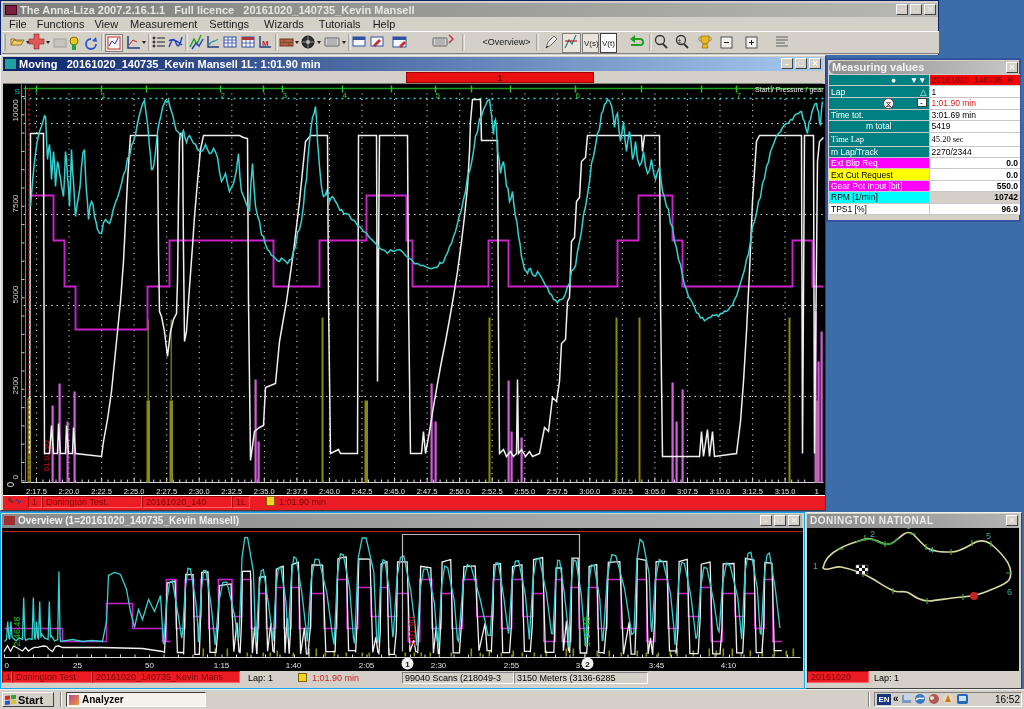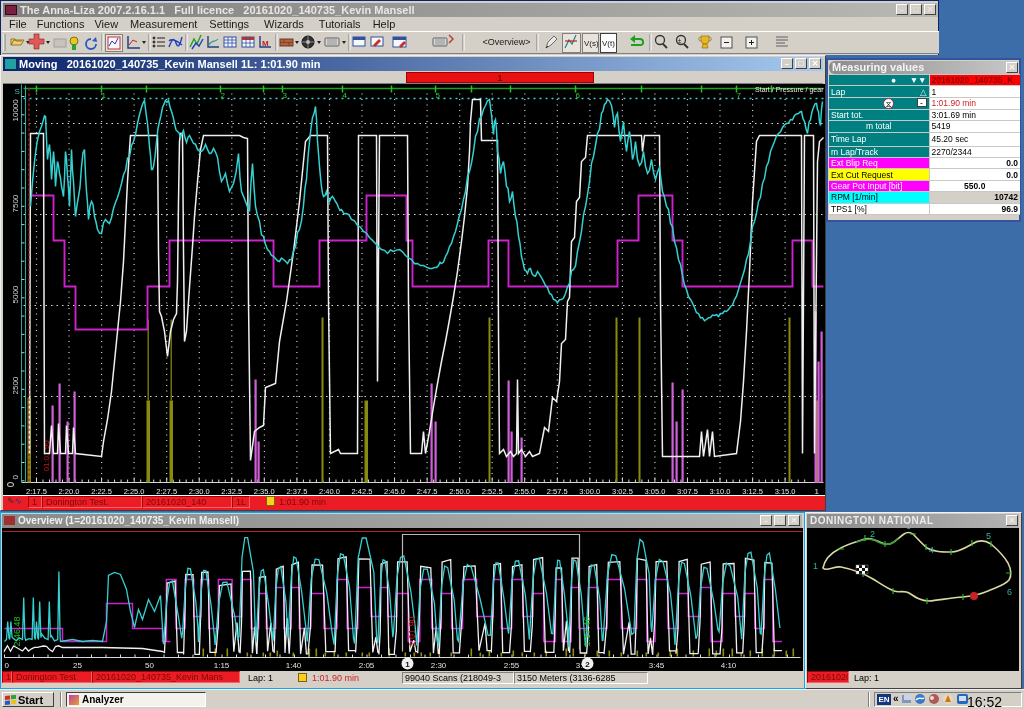--- a/index.html
+++ b/index.html
@@ -220,46 +220,46 @@
         </tr>
 <tr style="height:11.4px;">
           <td style="background:#008080;color:#fff;border:1px solid #c8c8c8;border-left:none;padding:0 2px;width:100px;overflow:hidden;white-space:nowrap;"><span style="float:right;color:#d0f0f0;">△</span>Lap</td>
           <td style="background:#fff;color:#000;border:1px solid #c8c8c8;border-right:none;padding:0 2px;overflow:hidden;white-space:nowrap;">1</td>
         </tr>
 <tr style="height:11.4px;">
           <td style="background:#008080;color:#fff;border:1px solid #c8c8c8;border-left:none;padding:0 2px;width:100px;overflow:hidden;white-space:nowrap;"><span style="margin-left:52px;display:inline-block;width:11px;height:11px;background:#fff;border-radius:50%;border:1px solid #803050;color:#000;font-size:8px;line-height:11px;text-align:center;">⧖</span><span style="float:right;background:#fff;border:1px solid #404040;width:10px;height:9px;line-height:8px;text-align:center;color:#000;">-</span></td>
           <td style="background:#fff;color:#d02020;border:1px solid #c8c8c8;border-right:none;padding:0 2px;overflow:hidden;white-space:nowrap;">1:01.90 min</td>
         </tr>
 <tr style="height:11.4px;">
-          <td style="background:#008080;color:#fff;border:1px solid #c8c8c8;border-left:none;padding:0 2px;width:100px;overflow:hidden;white-space:nowrap;">Start tot.</td>
+          <td style="background:#008080;color:#fff;border:1px solid #c8c8c8;border-left:none;padding:0 2px;width:100px;overflow:hidden;white-space:nowrap;">Time tot.</td>
           <td style="background:#fff;color:#000;border:1px solid #c8c8c8;border-right:none;padding:0 2px;overflow:hidden;white-space:nowrap;">3:01.69 min</td>
         </tr>
 <tr style="height:11.4px;">
           <td style="background:#008080;color:#fff;border:1px solid #c8c8c8;border-left:none;padding:0 2px;width:100px;overflow:hidden;white-space:nowrap;text-align:center;">m total</td>
           <td style="background:#fff;color:#000;border:1px solid #c8c8c8;border-right:none;padding:0 2px;overflow:hidden;white-space:nowrap;">5419</td>
         </tr>
-<tr style="height:14px;">
+<tr style="height:14px;font-family:Liberation Serif, serif;">
           <td style="background:#008080;color:#fff;border:1px solid #c8c8c8;border-left:none;padding:0 2px;width:100px;overflow:hidden;white-space:nowrap;">Time Lap</td>
           <td style="background:#fff;color:#000;border:1px solid #c8c8c8;border-right:none;padding:0 2px;overflow:hidden;white-space:nowrap;">45.20 sec</td>
         </tr>
 <tr style="height:11.4px;">
           <td style="background:#008080;color:#fff;border:1px solid #c8c8c8;border-left:none;padding:0 2px;width:100px;overflow:hidden;white-space:nowrap;">m Lap/Track</td>
           <td style="background:#fff;color:#000;border:1px solid #c8c8c8;border-right:none;padding:0 2px;overflow:hidden;white-space:nowrap;">2270/2344</td>
         </tr>
 <tr style="height:11.4px;">
           <td style="background:#ff00ff;color:#fff;border:1px solid #c8c8c8;border-left:none;padding:0 2px;width:100px;overflow:hidden;white-space:nowrap;">Ext Blip Req</td>
           <td style="background:#fff;color:#000;text-align:right;font-weight:bold;border:1px solid #c8c8c8;border-right:none;padding:0 2px;overflow:hidden;white-space:nowrap;">0.0</td>
         </tr>
 <tr style="height:11.4px;">
           <td style="background:#ffff00;color:#000;border:1px solid #c8c8c8;border-left:none;padding:0 2px;width:100px;overflow:hidden;white-space:nowrap;">Ext Cut Request</td>
           <td style="background:#fff;color:#000;text-align:right;font-weight:bold;border:1px solid #c8c8c8;border-right:none;padding:0 2px;overflow:hidden;white-space:nowrap;">0.0</td>
         </tr>
 <tr style="height:11.4px;">
           <td style="background:#ff00ff;color:#fff;border:1px solid #c8c8c8;border-left:none;padding:0 2px;width:100px;overflow:hidden;white-space:nowrap;">Gear Pot Input [bit]</td>
-          <td style="background:#fff;color:#000;text-align:center;font-weight:bold;border:1px solid #c8c8c8;border-right:none;padding:0 2px;overflow:hidden;white-space:nowrap;">550.0</td>
+          <td style="background:#fff;color:#000;text-align:right;font-weight:bold;border:1px solid #c8c8c8;border-right:none;padding:0 2px;overflow:hidden;white-space:nowrap;">550.0</td>
         </tr>
 <tr style="height:11.4px;">
           <td style="background:#00ffff;color:#000;border:1px solid #c8c8c8;border-left:none;padding:0 2px;width:100px;overflow:hidden;white-space:nowrap;">RPM [1/min]</td>
           <td style="background:#d4d0c8;color:#000;text-align:right;font-weight:bold;border:1px solid #c8c8c8;border-right:none;padding:0 2px;overflow:hidden;white-space:nowrap;">10742</td>
         </tr>
 <tr style="height:11.4px;">
           <td style="background:#fff;color:#000;border:1px solid #c8c8c8;border-left:none;padding:0 2px;width:100px;overflow:hidden;white-space:nowrap;">TPS1 [%]</td>
           <td style="background:#fff;color:#000;text-align:right;font-weight:bold;border:1px solid #c8c8c8;border-right:none;padding:0 2px;overflow:hidden;white-space:nowrap;">96.9</td>
         </tr>
 </tbody>
@@ -376,21 +376,21 @@
           <rect x="861" y="567" width="3" height="3" fill="#101010"></rect>
           <rect x="861" y="570" width="3" height="3" fill="#ffffff"></rect>
           <rect x="864" y="564" width="3" height="3" fill="#101010"></rect>
           <rect x="864" y="567" width="3" height="3" fill="#ffffff"></rect>
           <rect x="864" y="570" width="3" height="3" fill="#101010"></rect>
           <rect x="855" y="564" width="12" height="9" fill="none" stroke="#808080" stroke-width="0.5"></rect>
         </g>
         <circle cx="973" cy="595" r="4" fill="#c42424"></circle>
 </svg>
     </div>
-<div class="abs" style="left:1px;top:158px;width:212px;height:16px;background:#d4d0c8;font-size:9px;line-height:14px;"><span class="statcell" style="background:#ec1c24;width:42px;">20161020</span><span style="display:inline-block;width:60px;color:#000;padding-left:5px;vertical-align:top;">Lap: 1</span></div>
+<div class="abs" style="left:1px;top:158px;width:212px;height:16px;background:#d4d0c8;font-size:9px;line-height:14px;"><span class="statcell" style="background:#ec1c24;width:62px;">20161020</span><span style="display:inline-block;width:60px;color:#000;padding-left:5px;vertical-align:top;">Lap: 1</span></div>
 </div>
 <div class="abs" style="left:0;top:689px;width:1024px;height:22px;background:#d4d0c8;border-top:1px solid #f0f0f0;">
 <div class="abs btn3" style="left:2px;top:2px;width:52px;height:15px;font-size:11px;font-weight:bold;line-height:14px;text-align:left;"><svg width="12" height="11" style="vertical-align:-2px;margin:0 1px 0 2px;">
         <rect x="0" y="1" width="5" height="4" fill="#d03020" transform="skewY(-6)"></rect>
         <rect x="6" y="1" width="5" height="4" fill="#30a030" transform="skewY(-6)"></rect>
         <rect x="0" y="6" width="5" height="4" fill="#2858c8" transform="skewY(-6)"></rect>
         <rect x="6" y="6" width="5" height="4" fill="#e8c020" transform="skewY(-6)"></rect>
       </svg>Start</div>
 <div class="abs" style="left:60px;top:2px;width:2px;height:15px;border-left:1px solid #808080;border-right:1px solid #fff;"></div>
 <div class="abs" style="left:66px;top:2px;width:140px;height:15px;background:#f4f2ec;border:1px solid #404040;border-bottom-color:#fff;border-right-color:#fff;font-size:10px;font-weight:bold;line-height:13px;color:#000;"><span style="display:inline-block;width:10px;height:10px;background:linear-gradient(135deg,#c040a0,#e8a030);margin:0 3px 0 2px;vertical-align:-2px;"></span>Analyzer</div>
@@ -399,13 +399,13 @@
         <rect x="1" y="2" width="9" height="8" fill="#8098c0"></rect>
         <rect x="3" y="1" width="7" height="6" fill="#c8d4e8"></rect>
         <circle cx="19" cy="6" r="5" fill="#3a78c8"></circle>
         <path d="M15,7 c3,-4 6,0 8,-2" stroke="#fff" stroke-width="1.5" fill="none"></path>
         <circle cx="33" cy="6" r="5" fill="#b05858"></circle>
         <circle cx="31" cy="5" r="2" fill="#e8e0d0"></circle>
         <circle cx="47" cy="6" r="5" fill="#e8d8b8"></circle>
         <path d="M47,2 l3,7 h-6 z" fill="#c87820"></path>
         <rect x="56" y="1" width="11" height="10" rx="2" fill="#2868b8"></rect>
         <rect x="58" y="3" width="7" height="5" fill="#d0e0f0"></rect>
-      </svg><span style="position:absolute;right:19px;top:1px;font-size:14px;">16:52</span></div>
+      </svg><span style="position:absolute;right:1px;top:1px;font-size:10px;">16:52</span></div>
 </div>
 </body></html>

